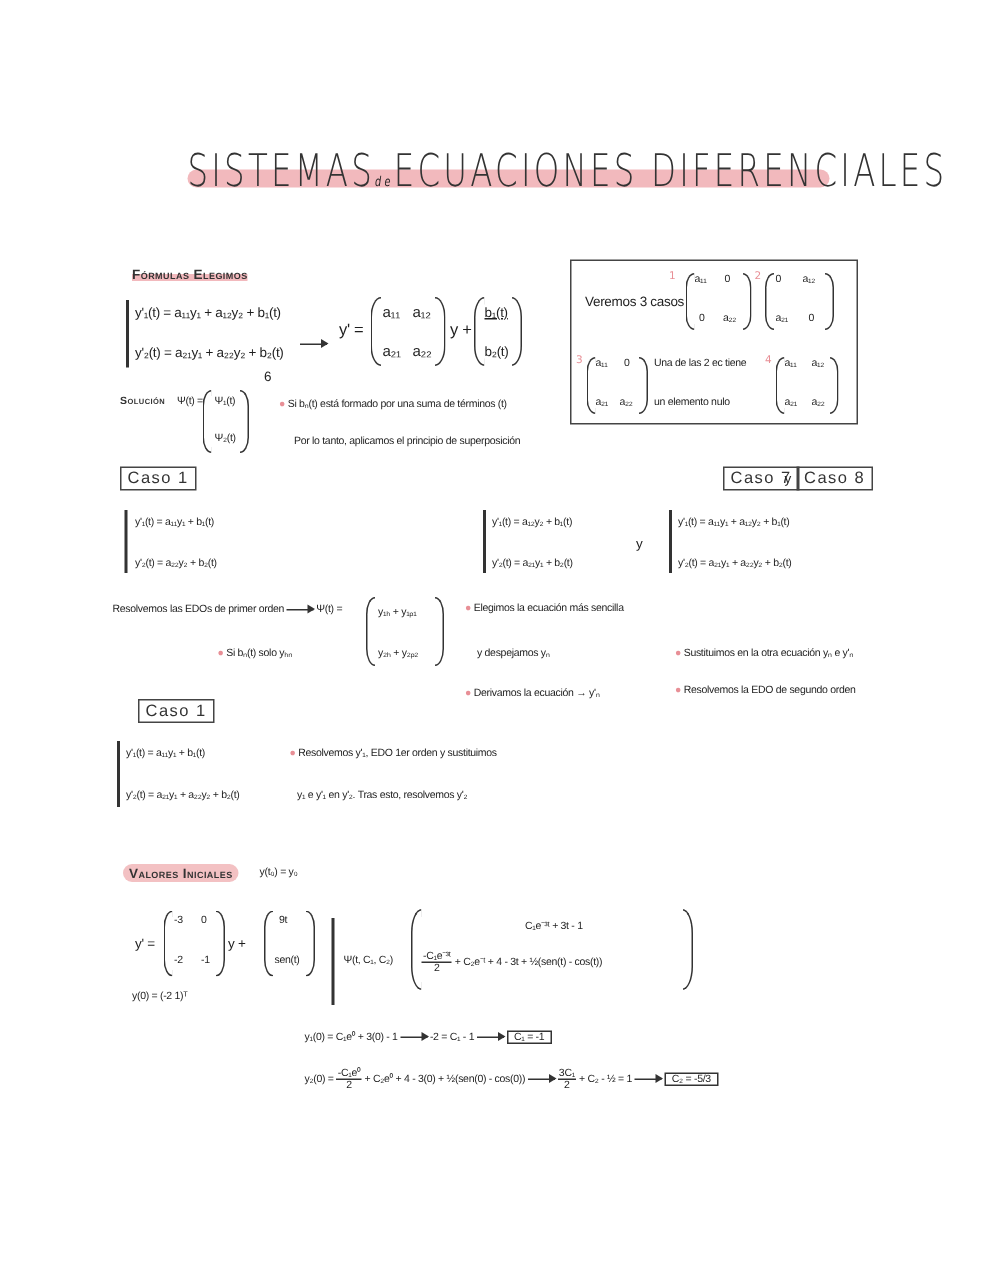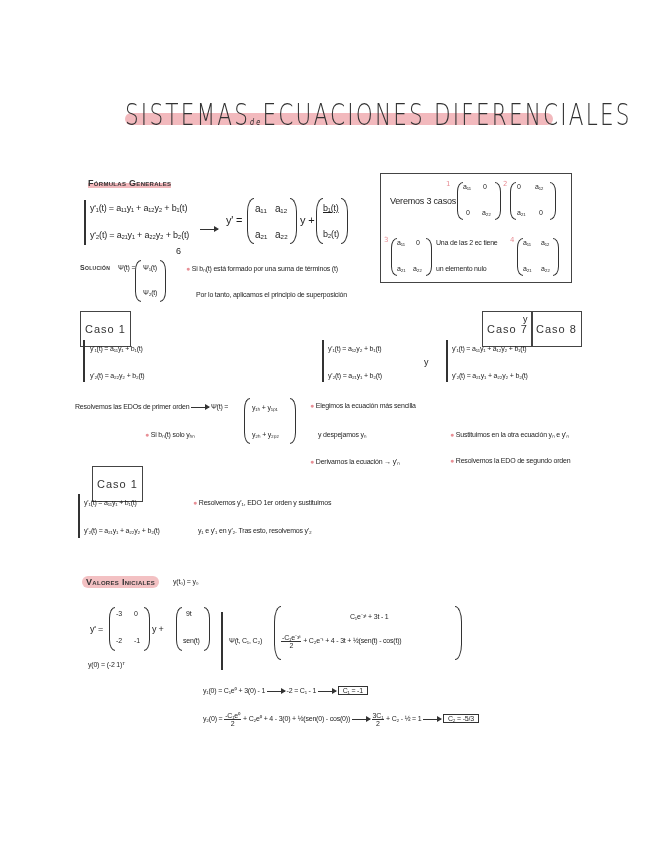--- a/index.html
+++ b/index.html
@@ -12,40 +12,40 @@
   .title-bar { position:absolute; left:125px; top:113px; width:428px; height:12px; background:#f2b9bd; border-radius:6px; }
   .title-de { font-size:9px; font-style:italic; color:#222; }
   .hl { background:linear-gradient(transparent 45%, #f2b9bd 45%, #f2b9bd 95%, transparent 95%); }
   .hl-round { background:#f3c1c3; border-radius:9px; padding:1px 4px; }
   .head { font-family:"Liberation Sans", sans-serif; font-size:9px; font-weight:bold; letter-spacing:0.3px; color:#333; font-variant:small-caps; }
   .vbar { position:absolute; width:1.5px; background:#333; }
   .paren { position:absolute; border:1.3px solid #333; border-radius:50%/12px; }
   .lp { border-right:none; border-top-right-radius:0; border-bottom-right-radius:0; border-radius:12px 0 0 12px / 50% 0 0 50%; }
   .rp { border-left:none; border-radius:0 12px 12px 0 / 0 50% 50% 0; }
   .box { position:absolute; border:1.3px solid #444; }
-  .caso { position:absolute; border:1.3px solid #444; padding:11px 4px; font-family:"Liberation Sans", sans-serif; font-size:11px; color:#333; letter-spacing:1px; }
+  .caso { position:absolute; border:1.3px solid #444; padding:1px 4px; font-family:"Liberation Sans", sans-serif; font-size:11px; color:#333; letter-spacing:1px; }
   .dot { color:#e88f96; }
   .num { color:#e88f96; font-size:7px; }
   .arrow { display:inline-block; width:18px; height:1px; background:#333; vertical-align:middle; position:relative; }
   .arrow::after { content:""; position:absolute; right:-1px; top:-3px; border-left:5px solid #333; border-top:3.5px solid transparent; border-bottom:3.5px solid transparent; }
   .sm { font-size:7px; }
   .result-box { border:1.2px solid #333; padding:0 4px; }
   .frac { display:inline-block; text-align:center; vertical-align:middle; line-height:1; }
   .frac .n { display:block; border-bottom:1px solid #333; padding:0 1px; }
   .frac .d { display:block; font-size:7px; }
 </style>
 </head>
 <body>
 
 <div class="title-bar"></div>
 <div class="abs title" style="left:125px;top:97px;">
   <span>SISTEMAS</span><span class="title-de">de</span><span>ECUACIONES DIFERENCIALES</span>
 </div>
 
-<div class="abs head hl" style="left:88px;top:178px;">Fórmulas Generales</div>
+<div class="abs head hl" style="left:88px;top:178px;">Fórmulas Elegimos</div>
 <div class="vbar" style="left:84px;top:200px;height:45px;"></div>
 <div class="abs hand" style="left:90px;top:203px;">y'₁(t) = a₁₁y₁ + a₁₂y₂ + b₁(t)</div>
 <div class="abs hand" style="left:90px;top:230px;">y'₂(t) = a₂₁y₁ + a₂₂y₂ + b₂(t)</div>
 <div class="abs" style="left:200px;top:219px;"><span class="arrow"></span></div>
 <div class="abs hand" style="left:226px;top:214px;font-size:11px;">y' =</div>
 <div class="paren lp" style="left:247px;top:198px;width:6px;height:44px;"></div>
 <div class="abs hand" style="left:255px;top:203px;font-size:10px;">a₁₁</div>
 <div class="abs hand" style="left:275px;top:203px;font-size:10px;">a₁₂</div>
 <div class="abs hand" style="left:255px;top:229px;font-size:10px;">a₂₁</div>
 <div class="abs hand" style="left:275px;top:229px;font-size:10px;">a₂₂</div>

